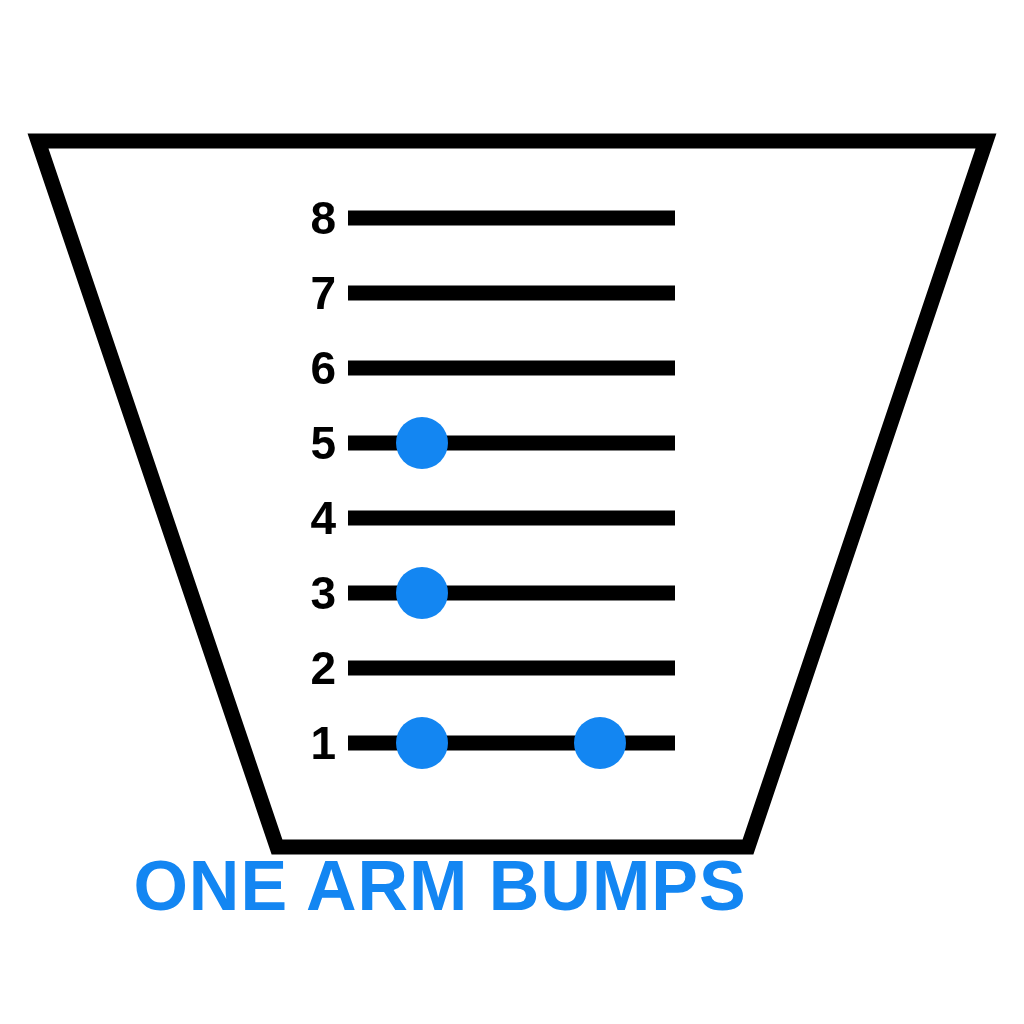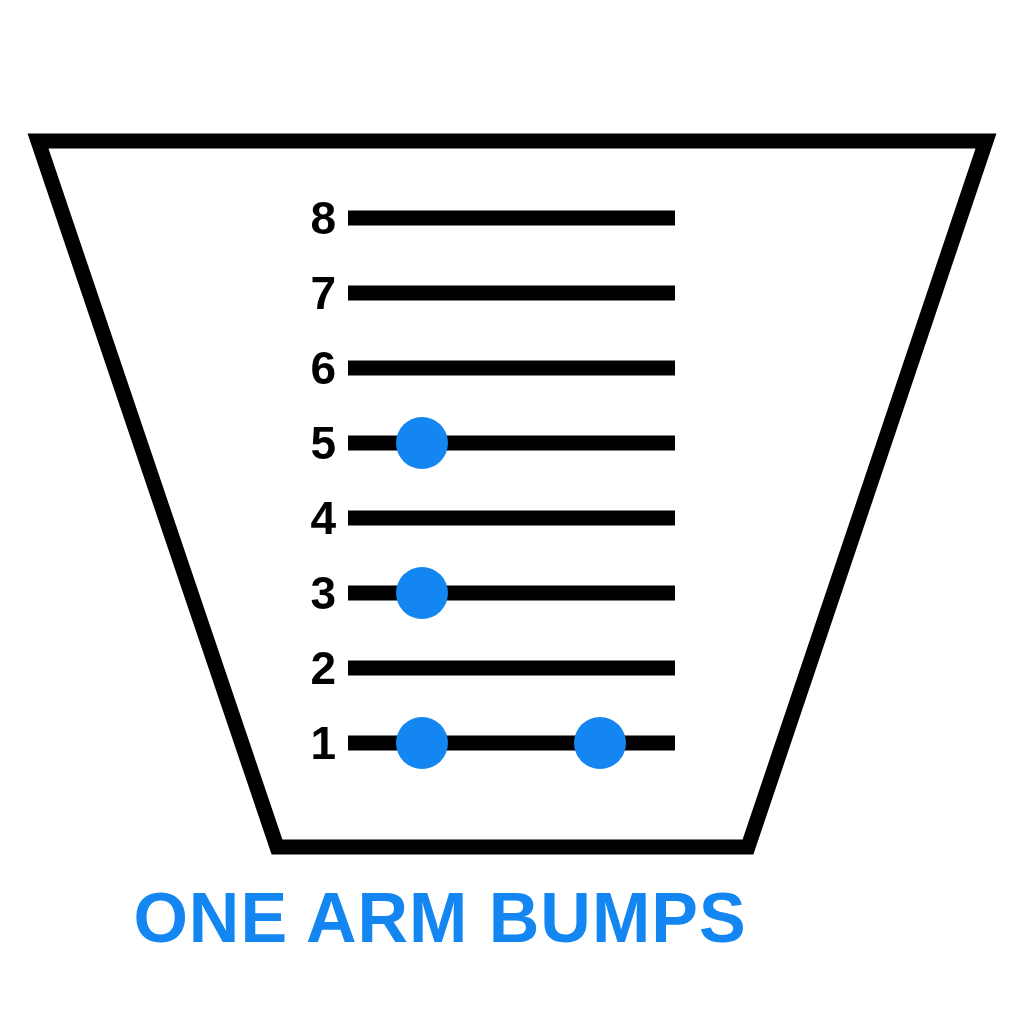--- a/index.html
+++ b/index.html
@@ -29,21 +29,21 @@
   .level-line {
     stroke-linecap: butt;
   }
   .level-label {
     font-family: "Liberation Sans", sans-serif;
     font-weight: bold;
   }
   .title {
     position: absolute;
     left: 0;
-    top: 882px;
+    top: 850px;
     width: 880px;
     text-align: center;
     font-family: "Liberation Sans", sans-serif;
     font-weight: bold;
     font-size: 70px;
     letter-spacing: 1px;
     line-height: 1.05;
     white-space: nowrap;
   }
 </style>

